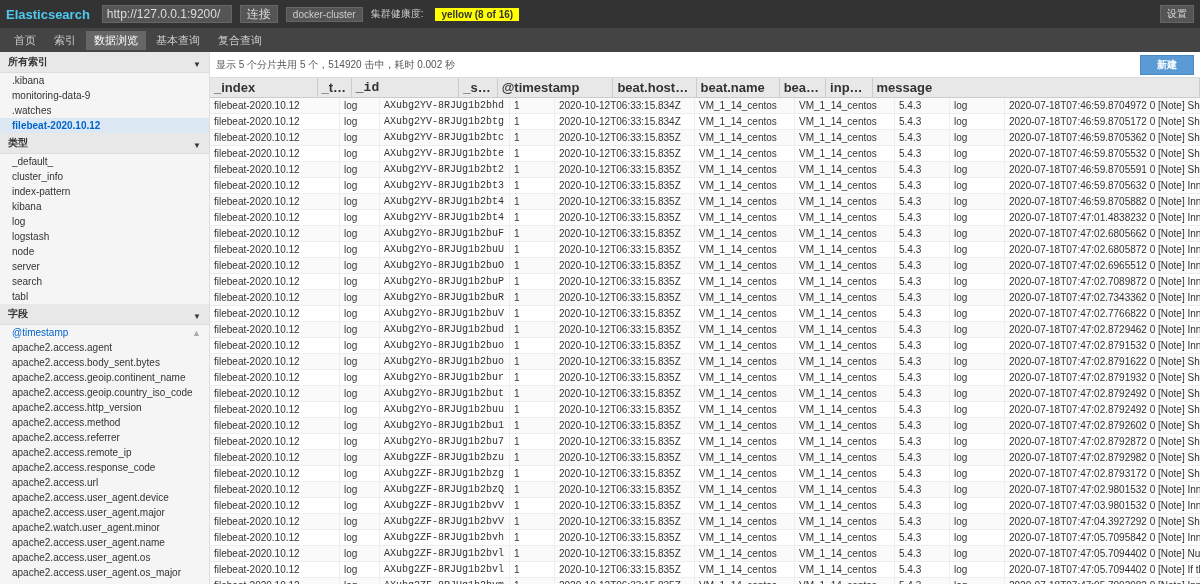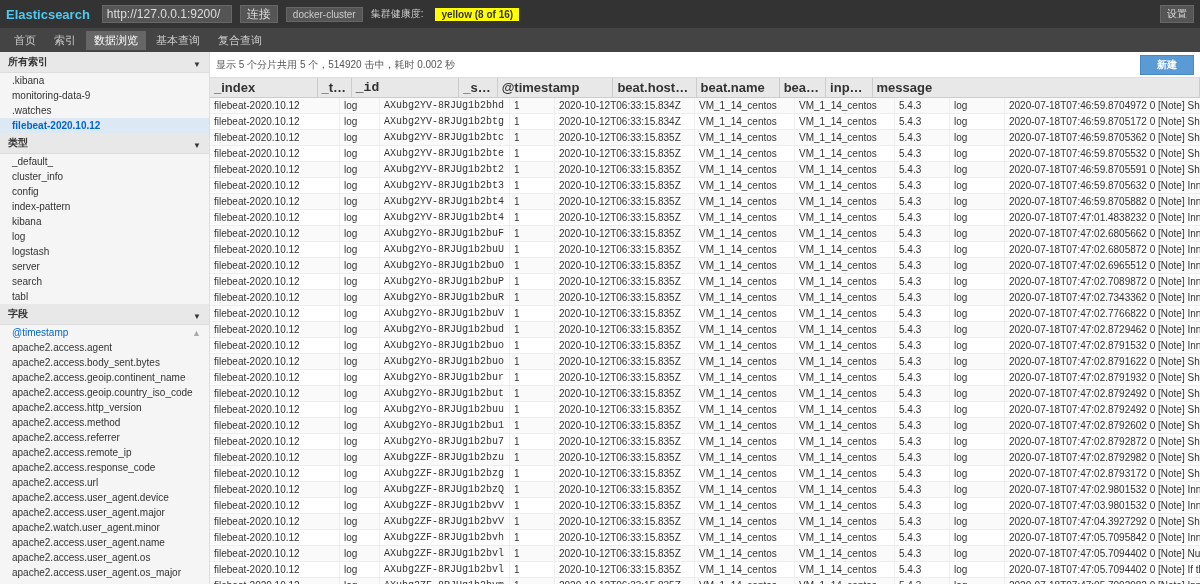--- a/index.html
+++ b/index.html
@@ -261,25 +261,25 @@
     <div class="sidebar-item">monitoring-data-9</div>
     <div class="sidebar-item">.watches</div>
     <div class="sidebar-item active bold">filebeat-2020.10.12</div>
 
     <div class="sidebar-section-title">
       <span>类型</span>
       <span class="arrow">▼</span>
     </div>
     <div class="sidebar-item">_default_</div>
     <div class="sidebar-item">cluster_info</div>
-    <div class="sidebar-item">config</div>
     <div class="sidebar-item">index-pattern</div>
     <div class="sidebar-item">kibana</div>
     <div class="sidebar-item">log</div>
     <div class="sidebar-item">logstash</div>
+    <div class="sidebar-item">node</div>
     <div class="sidebar-item">server</div>
     <div class="sidebar-item">search</div>
     <div class="sidebar-item">tabl</div>
 
     <div class="sidebar-section-title">
       <span>字段</span>
       <span class="arrow">▼</span>
     </div>
     <div class="sidebar-item" style="color:#0066cc;display:flex;align-items:center;justify-content:space-between;">
       <span>@timestamp</span>

